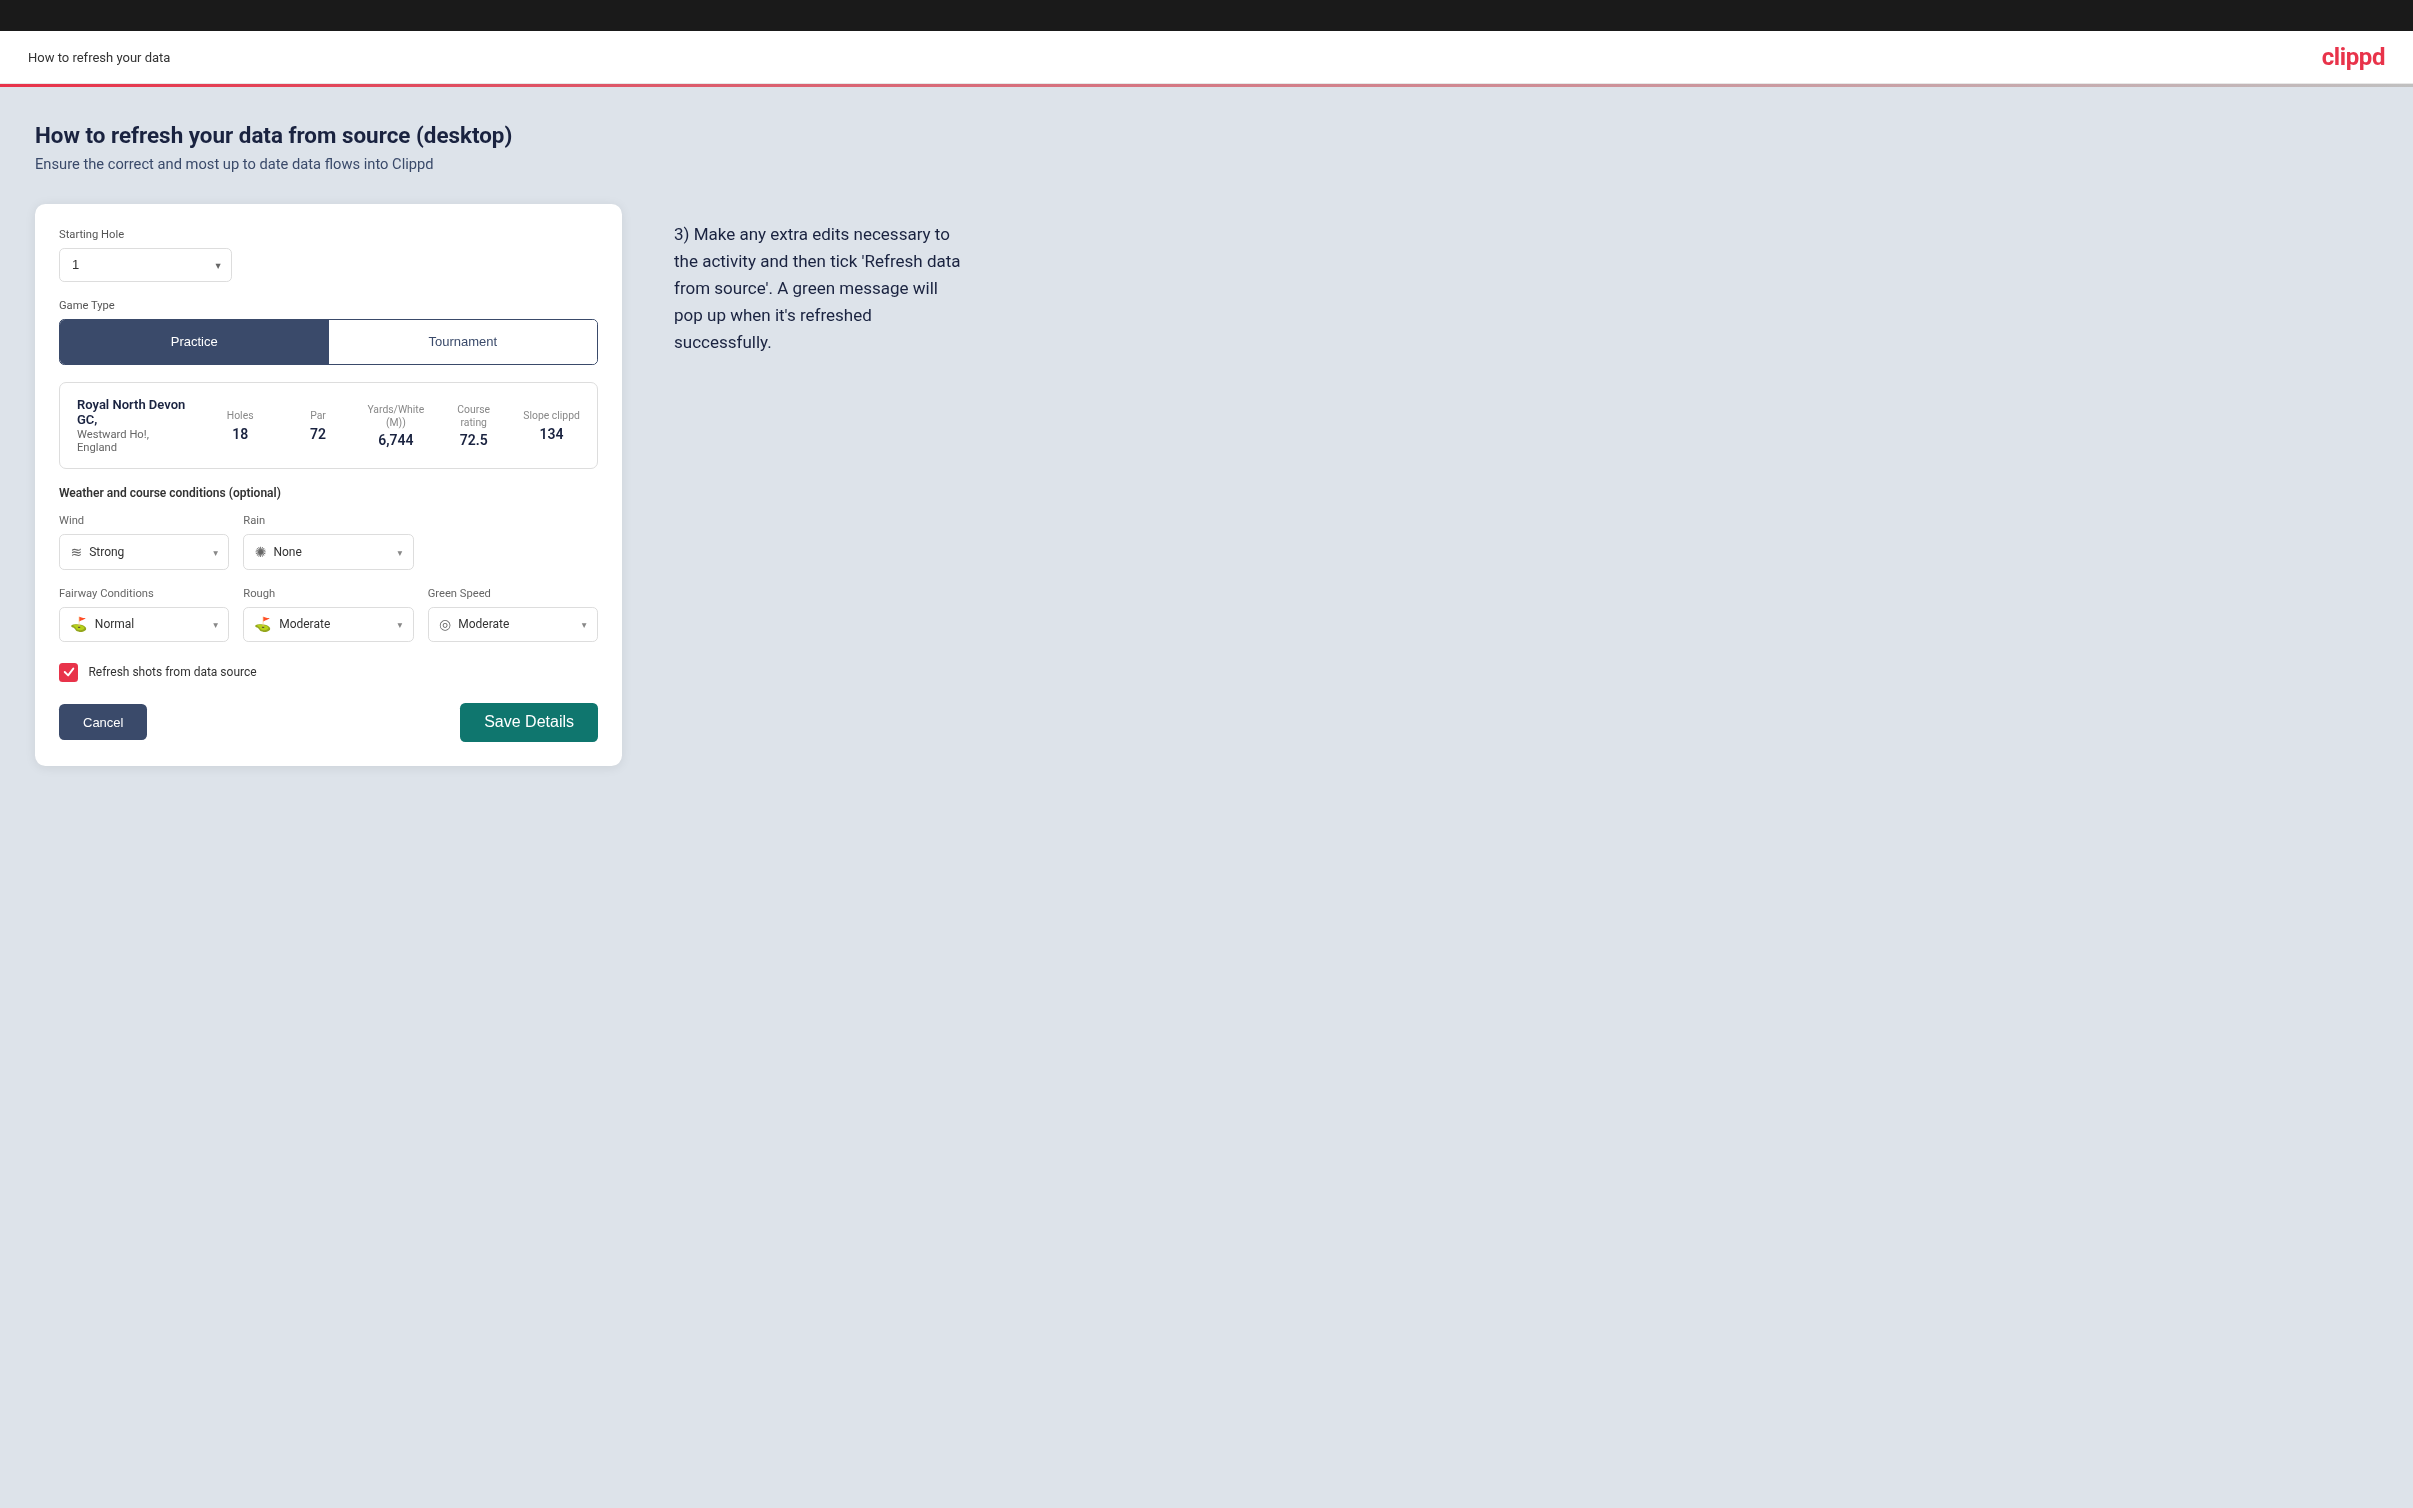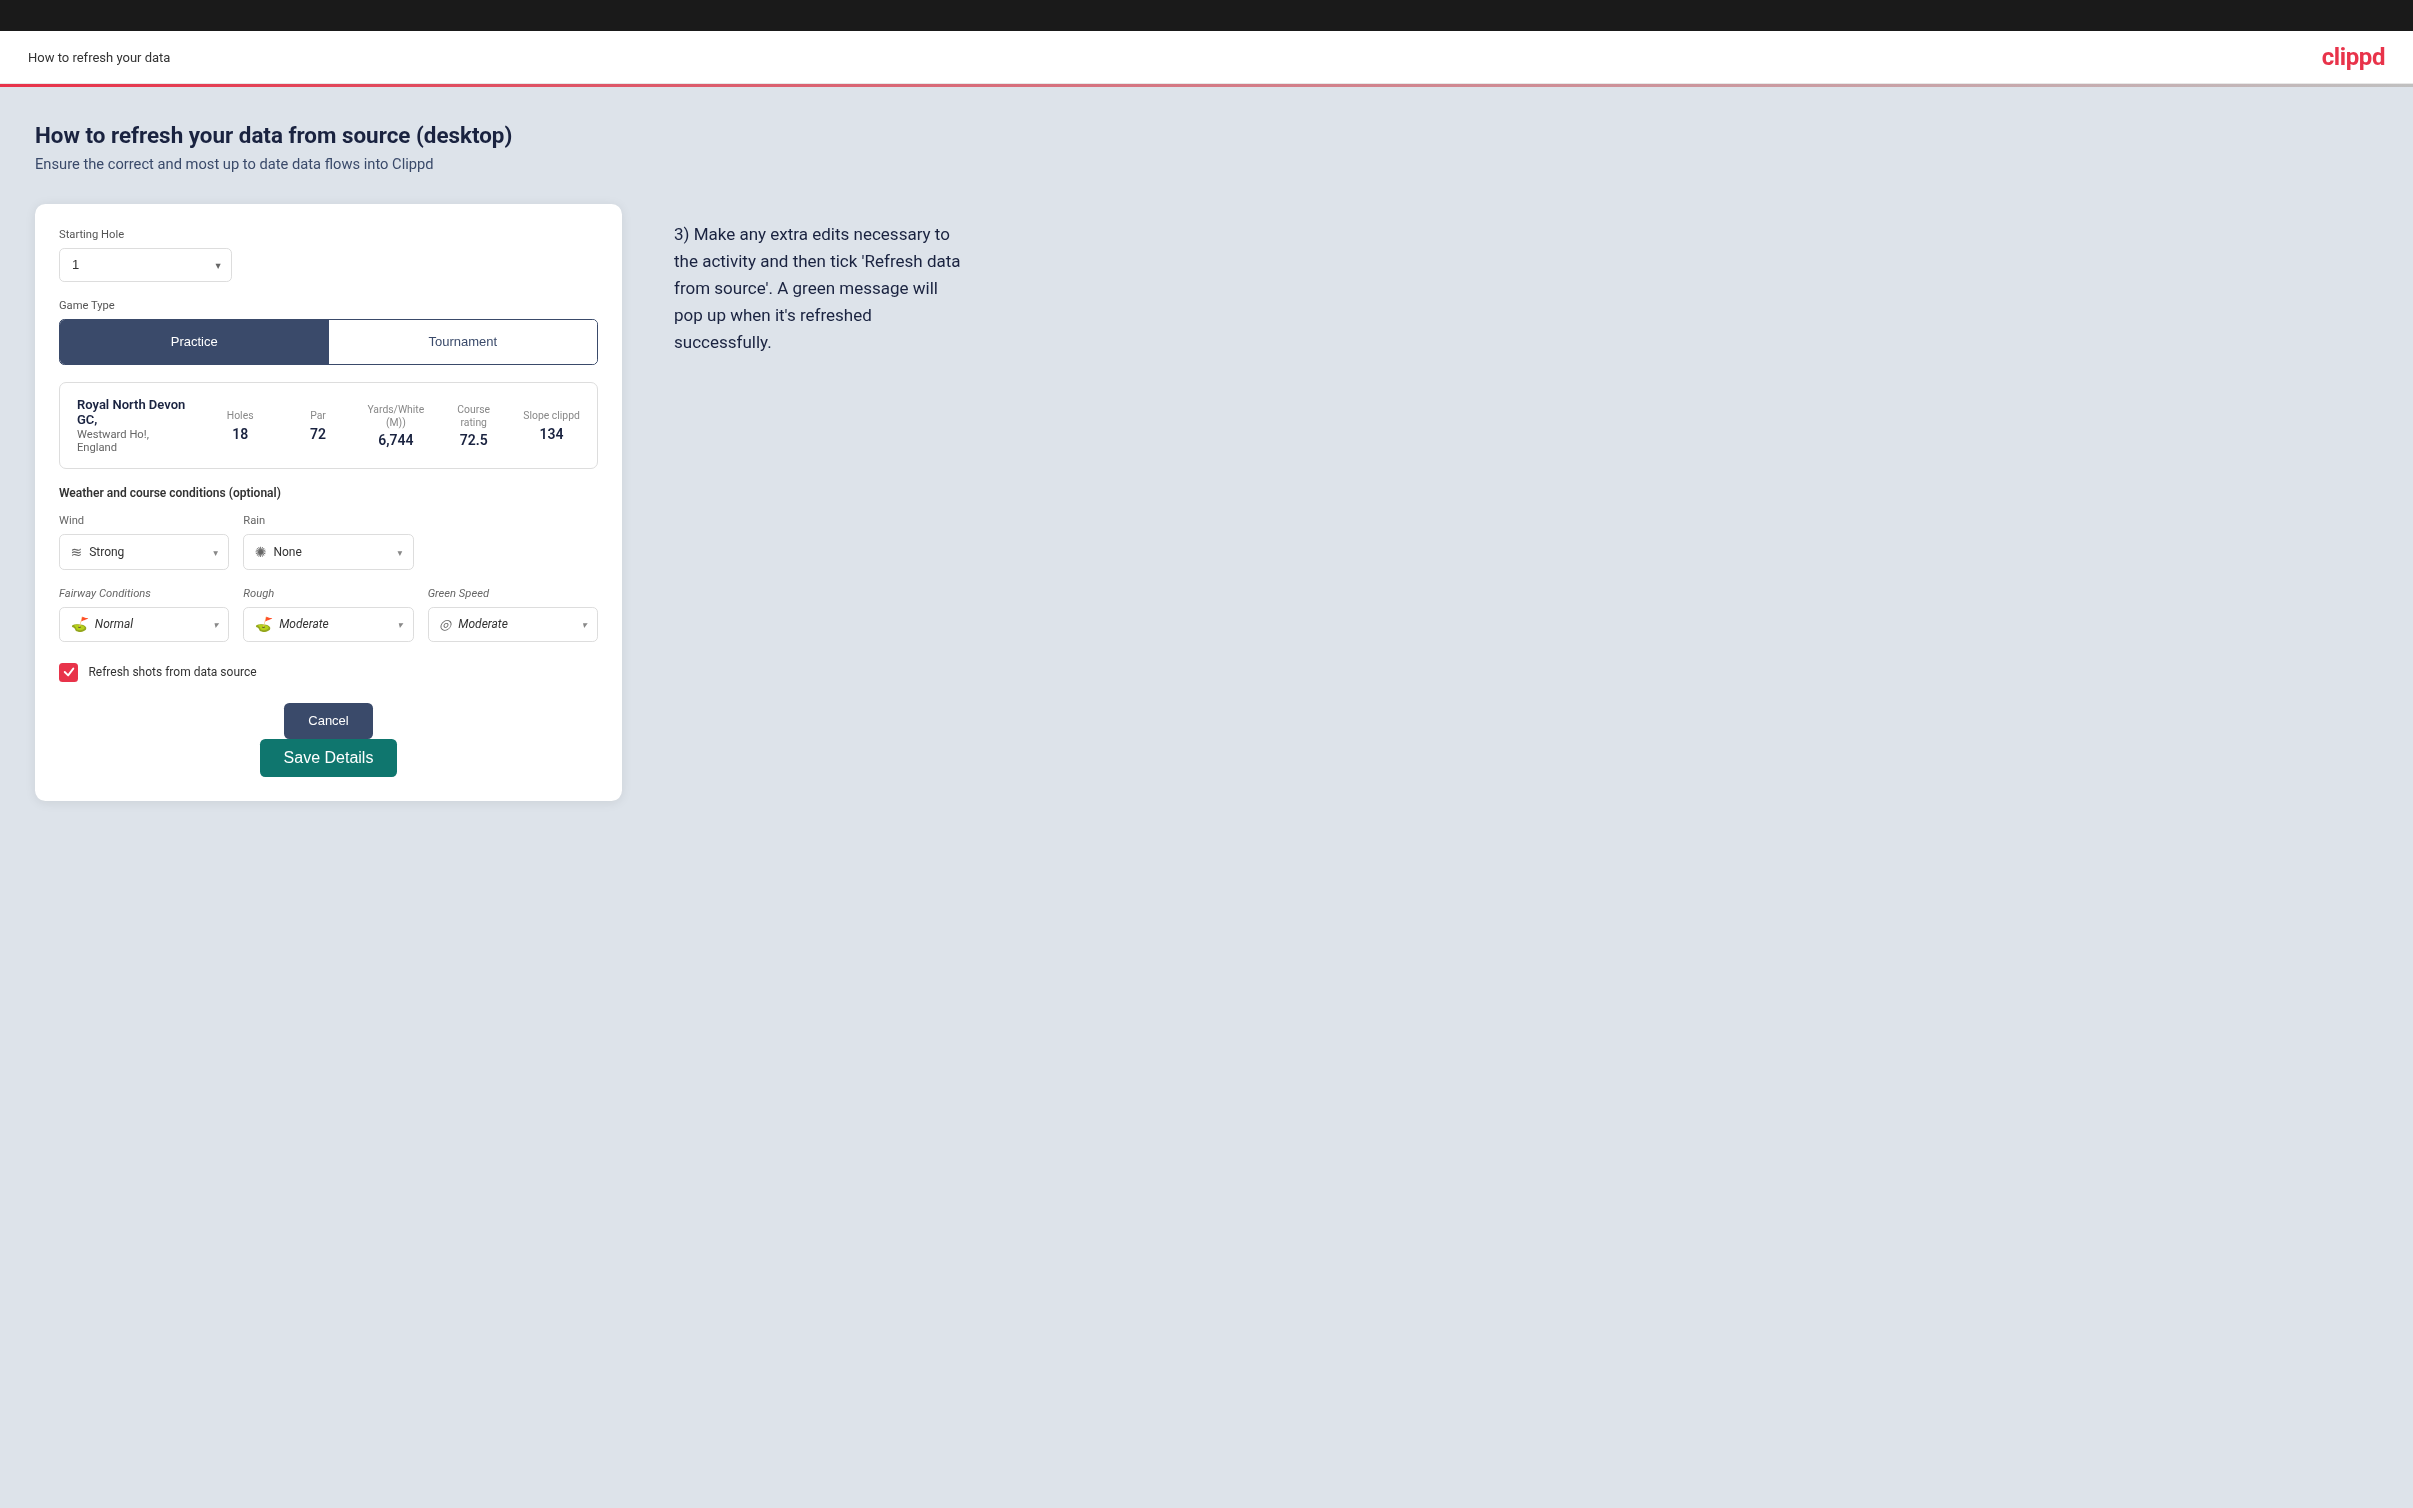--- a/index.html
+++ b/index.html
@@ -208,21 +208,20 @@
       color: #666;
     }
     .chevron {
       font-size: 9.5px;
       color: #888;
     }
     .conditions-row2 {
       display: flex;
       gap: 14px;
       margin-bottom: 21px;
-      font-style: italic;
     }
     .checkbox-row {
       display: flex;
       align-items: center;
       gap: 10.4px;
       margin-bottom: 21px;
     }
     .checkbox-custom {
       width: 19px;
       height: 19px;
@@ -239,21 +238,20 @@
       height: 12px;
     }
     .checkbox-label {
       font-size: 12px;
       color: #333;
     }
     .button-row {
       display: flex;
       justify-content: space-between;
       align-items: center;
-      flex-direction: column;
     }
     .btn-cancel {
       background: #3a4a6a;
       color: #fff;
       border: none;
       border-radius: 5.2px;
       padding: 10.4px 24px;
       font-size: 13px;
       font-weight: 500;
       cursor: pointer;

